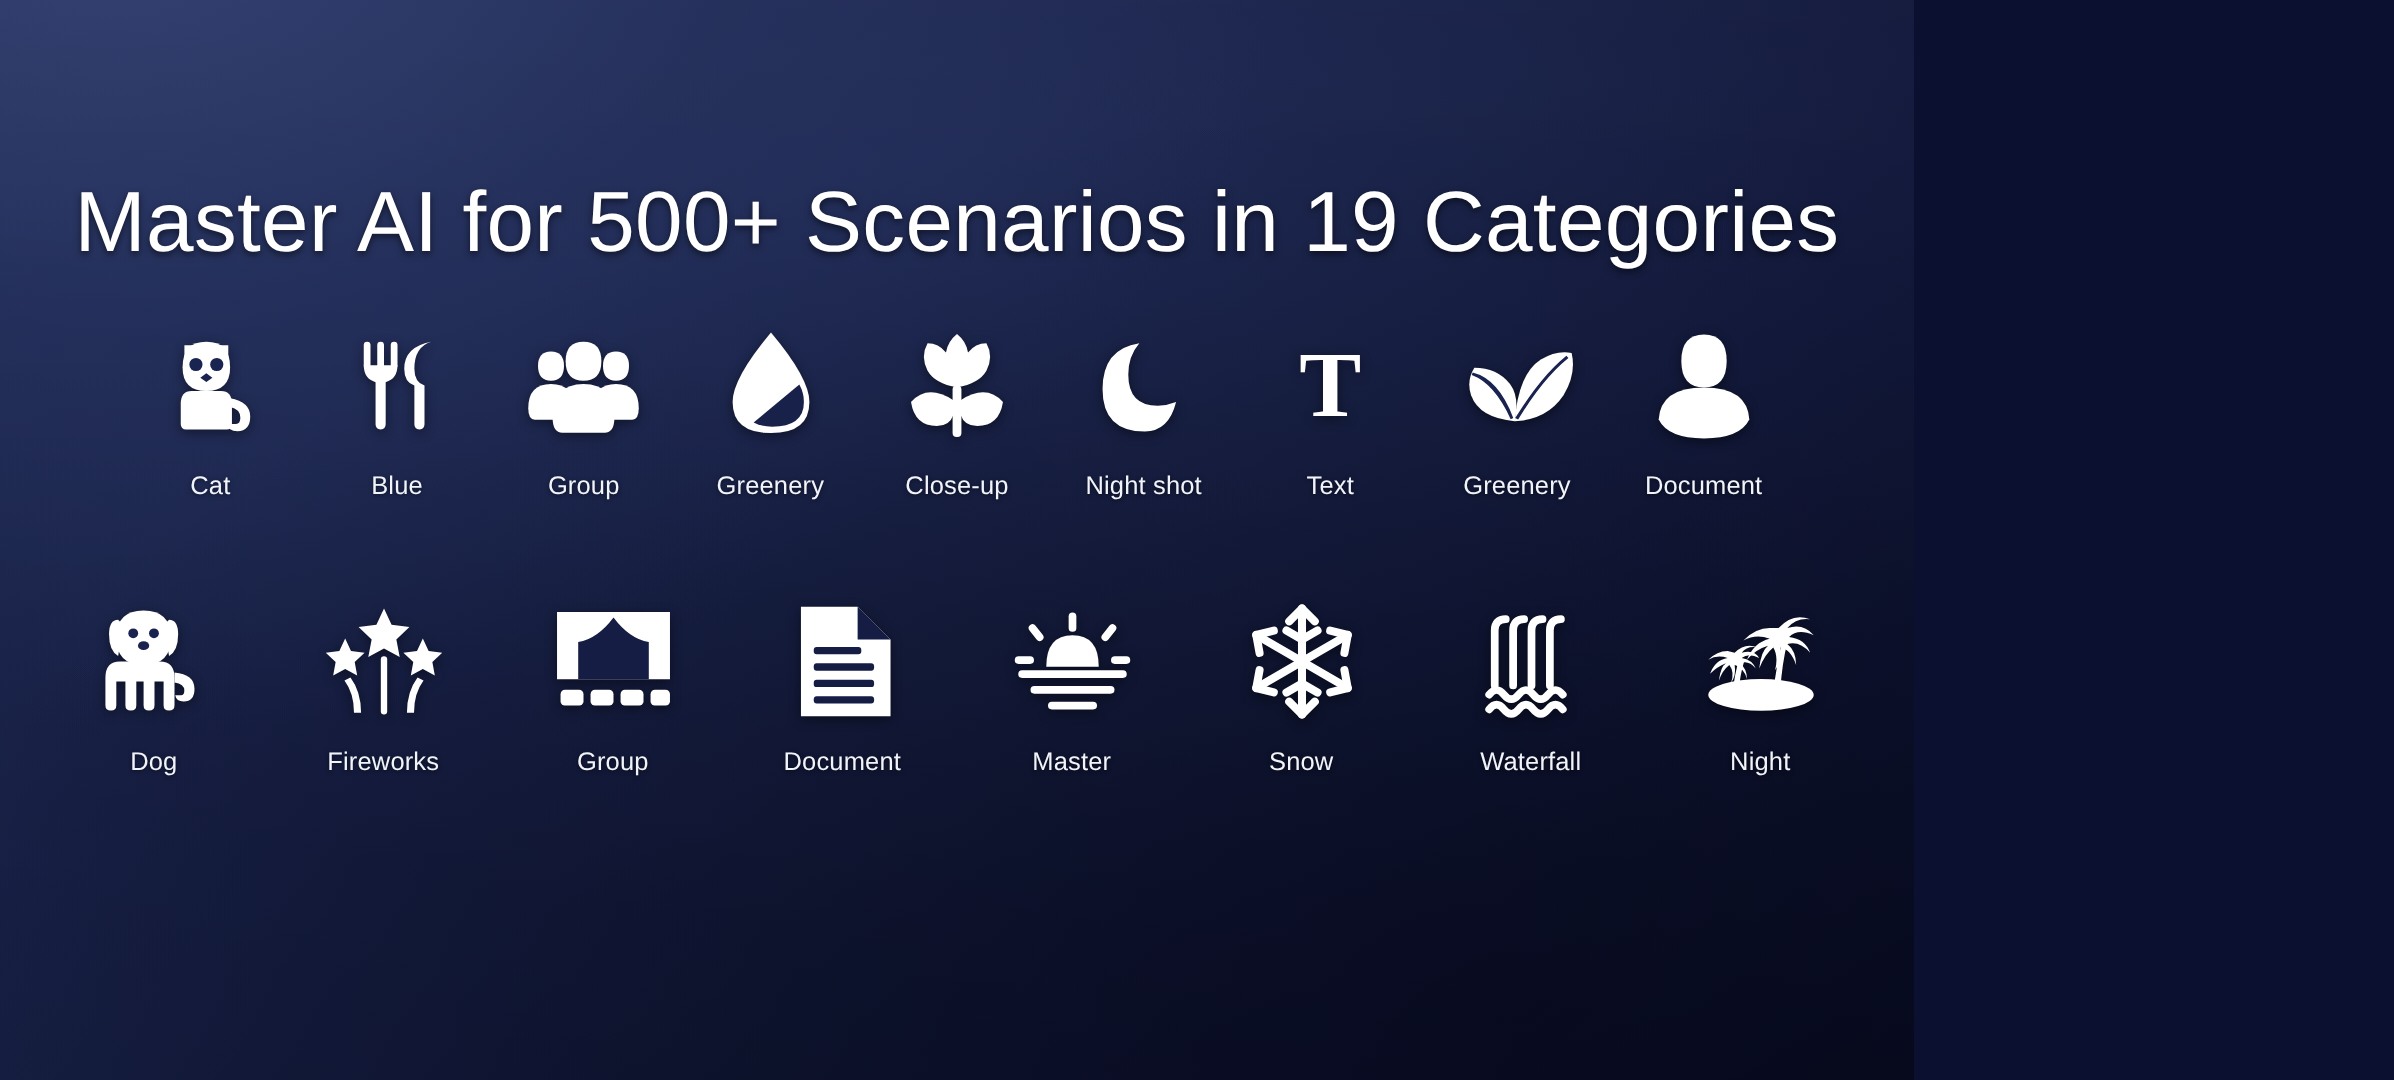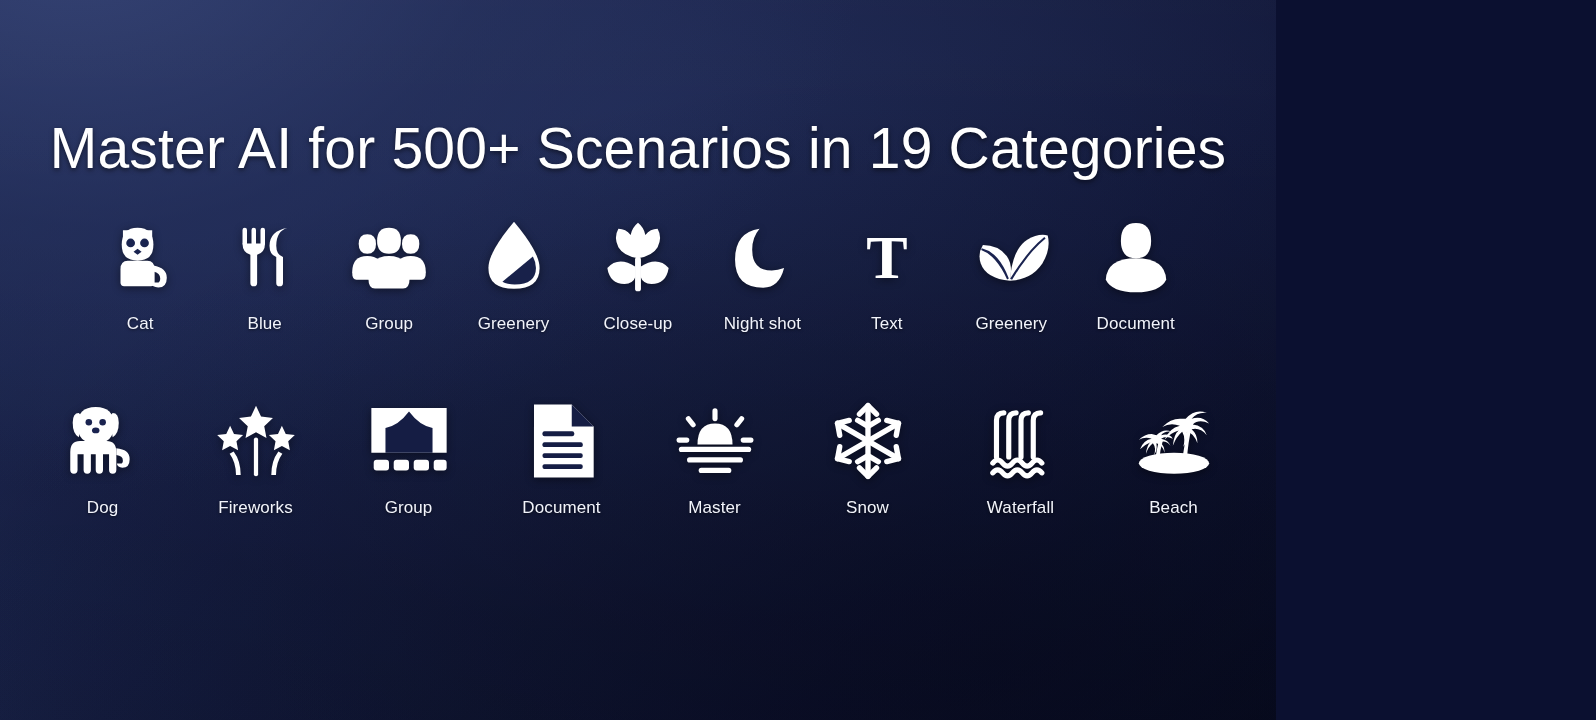--- a/index.html
+++ b/index.html
@@ -313,17 +313,17 @@
       <div class="cell">
         <div class="iconbox">
           <svg width="82" height="74" viewBox="0 0 70 62" fill="#ffffff">
     <path d="M45 12 q8 -9 18 -5 -8 -1 -13 5 9 -3 15 4 -9 -4 -14 1 9 1 12 9 -6 -7 -13 -5 5 4 5 12 -3 -9 -9 -10 1 8 -3 13 2 -8 -1 -13 -5 4 -8 12 1 -10 5 -13 -7 2 -12 8 4 -10 13 -12 -8 -3 -15 1 7 -7 15 -7z"></path>
     <path d="M47 19 q-3 14 -5 28 l4 0 q1 -15 4 -27z"></path>
     <path d="M20 26 q6 -6 13 -3 -6 -1 -9 3 7 -2 10 3 -6 -3 -10 0 6 1 8 6 -4 -5 -9 -3 4 3 4 9 -2 -7 -7 -8 1 6 -2 10 2 -6 -1 -10 -4 3 -6 9 1 -8 4 -10 -5 2 -9 6 3 -8 10 -9 -6 -2 -11 1 5 -5 11 -5z"></path>
     <path d="M22 31 q-2 8 -3 16 l3.4 0 q0.8 -9 3 -16z"></path>
     <ellipse cx="35" cy="50" rx="30" ry="9"></ellipse>
   </svg>
         </div>
-        <div class="label">Beach</div>
+        <div class="label">Night</div>
       </div>
     </div>
 
 </div>
 
 </body></html>

